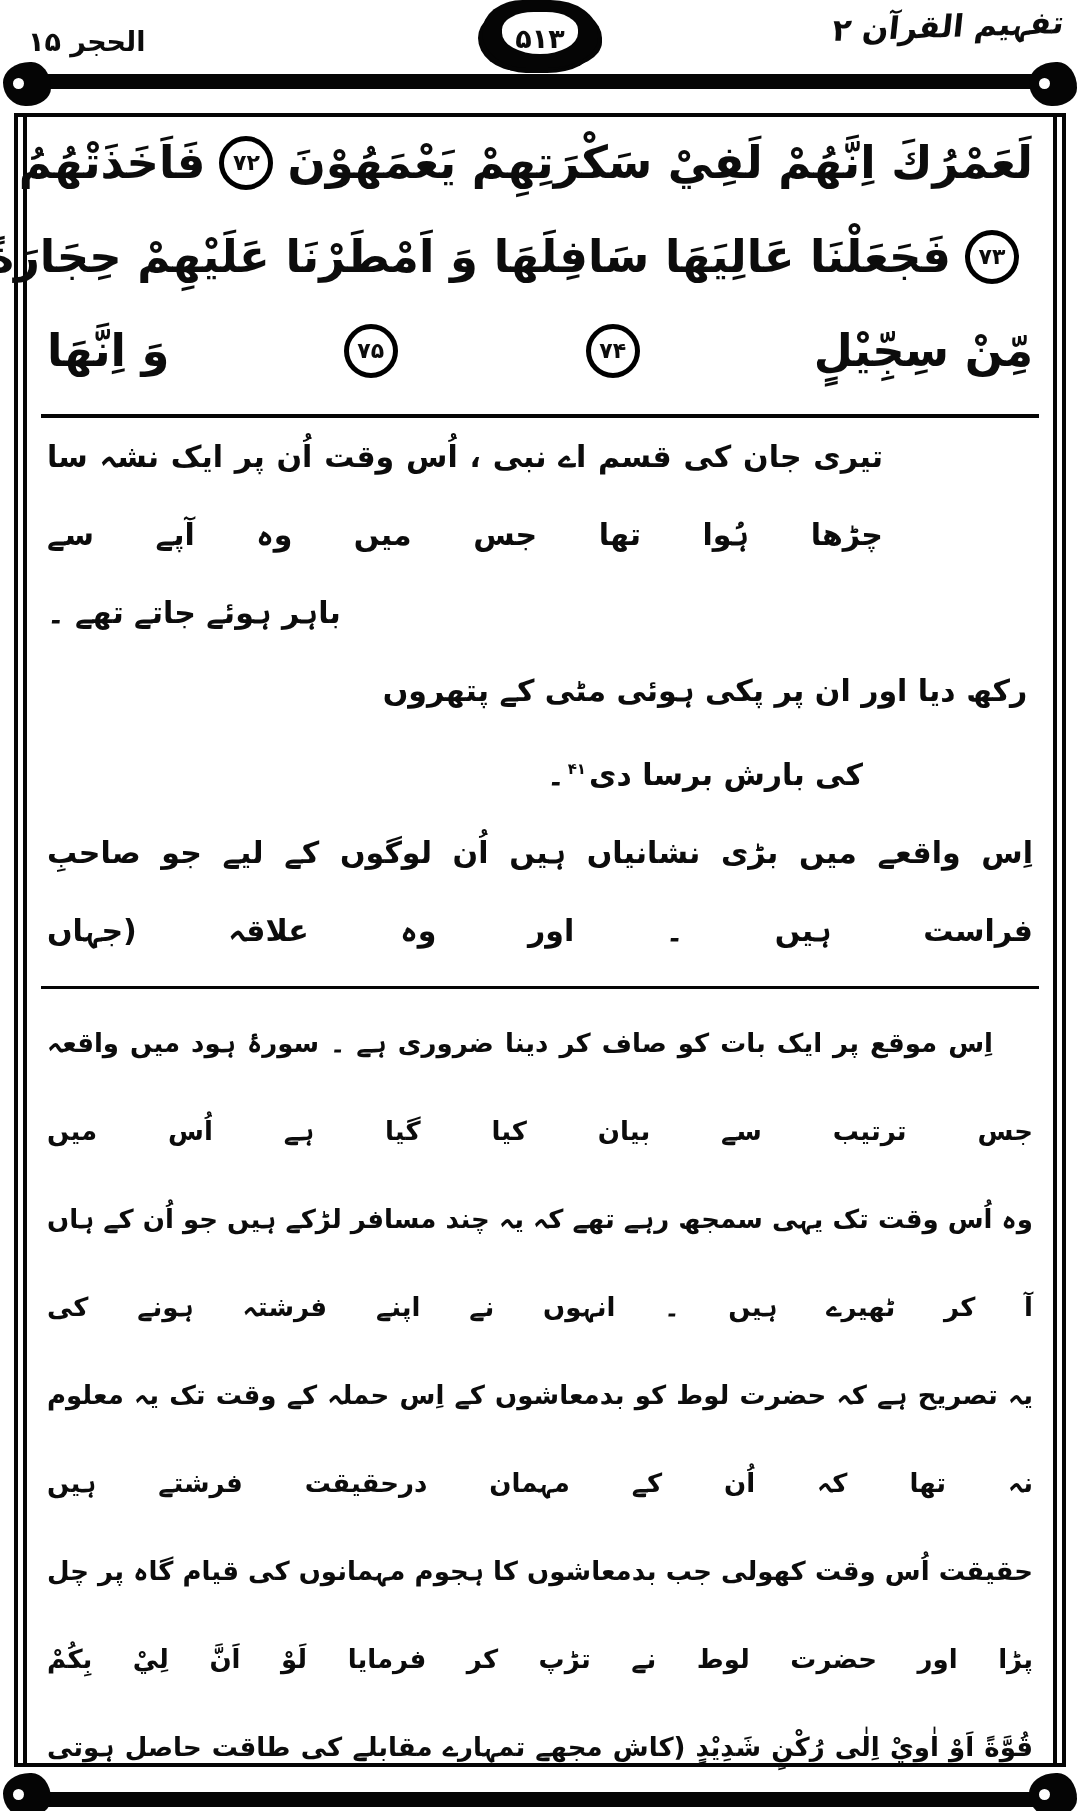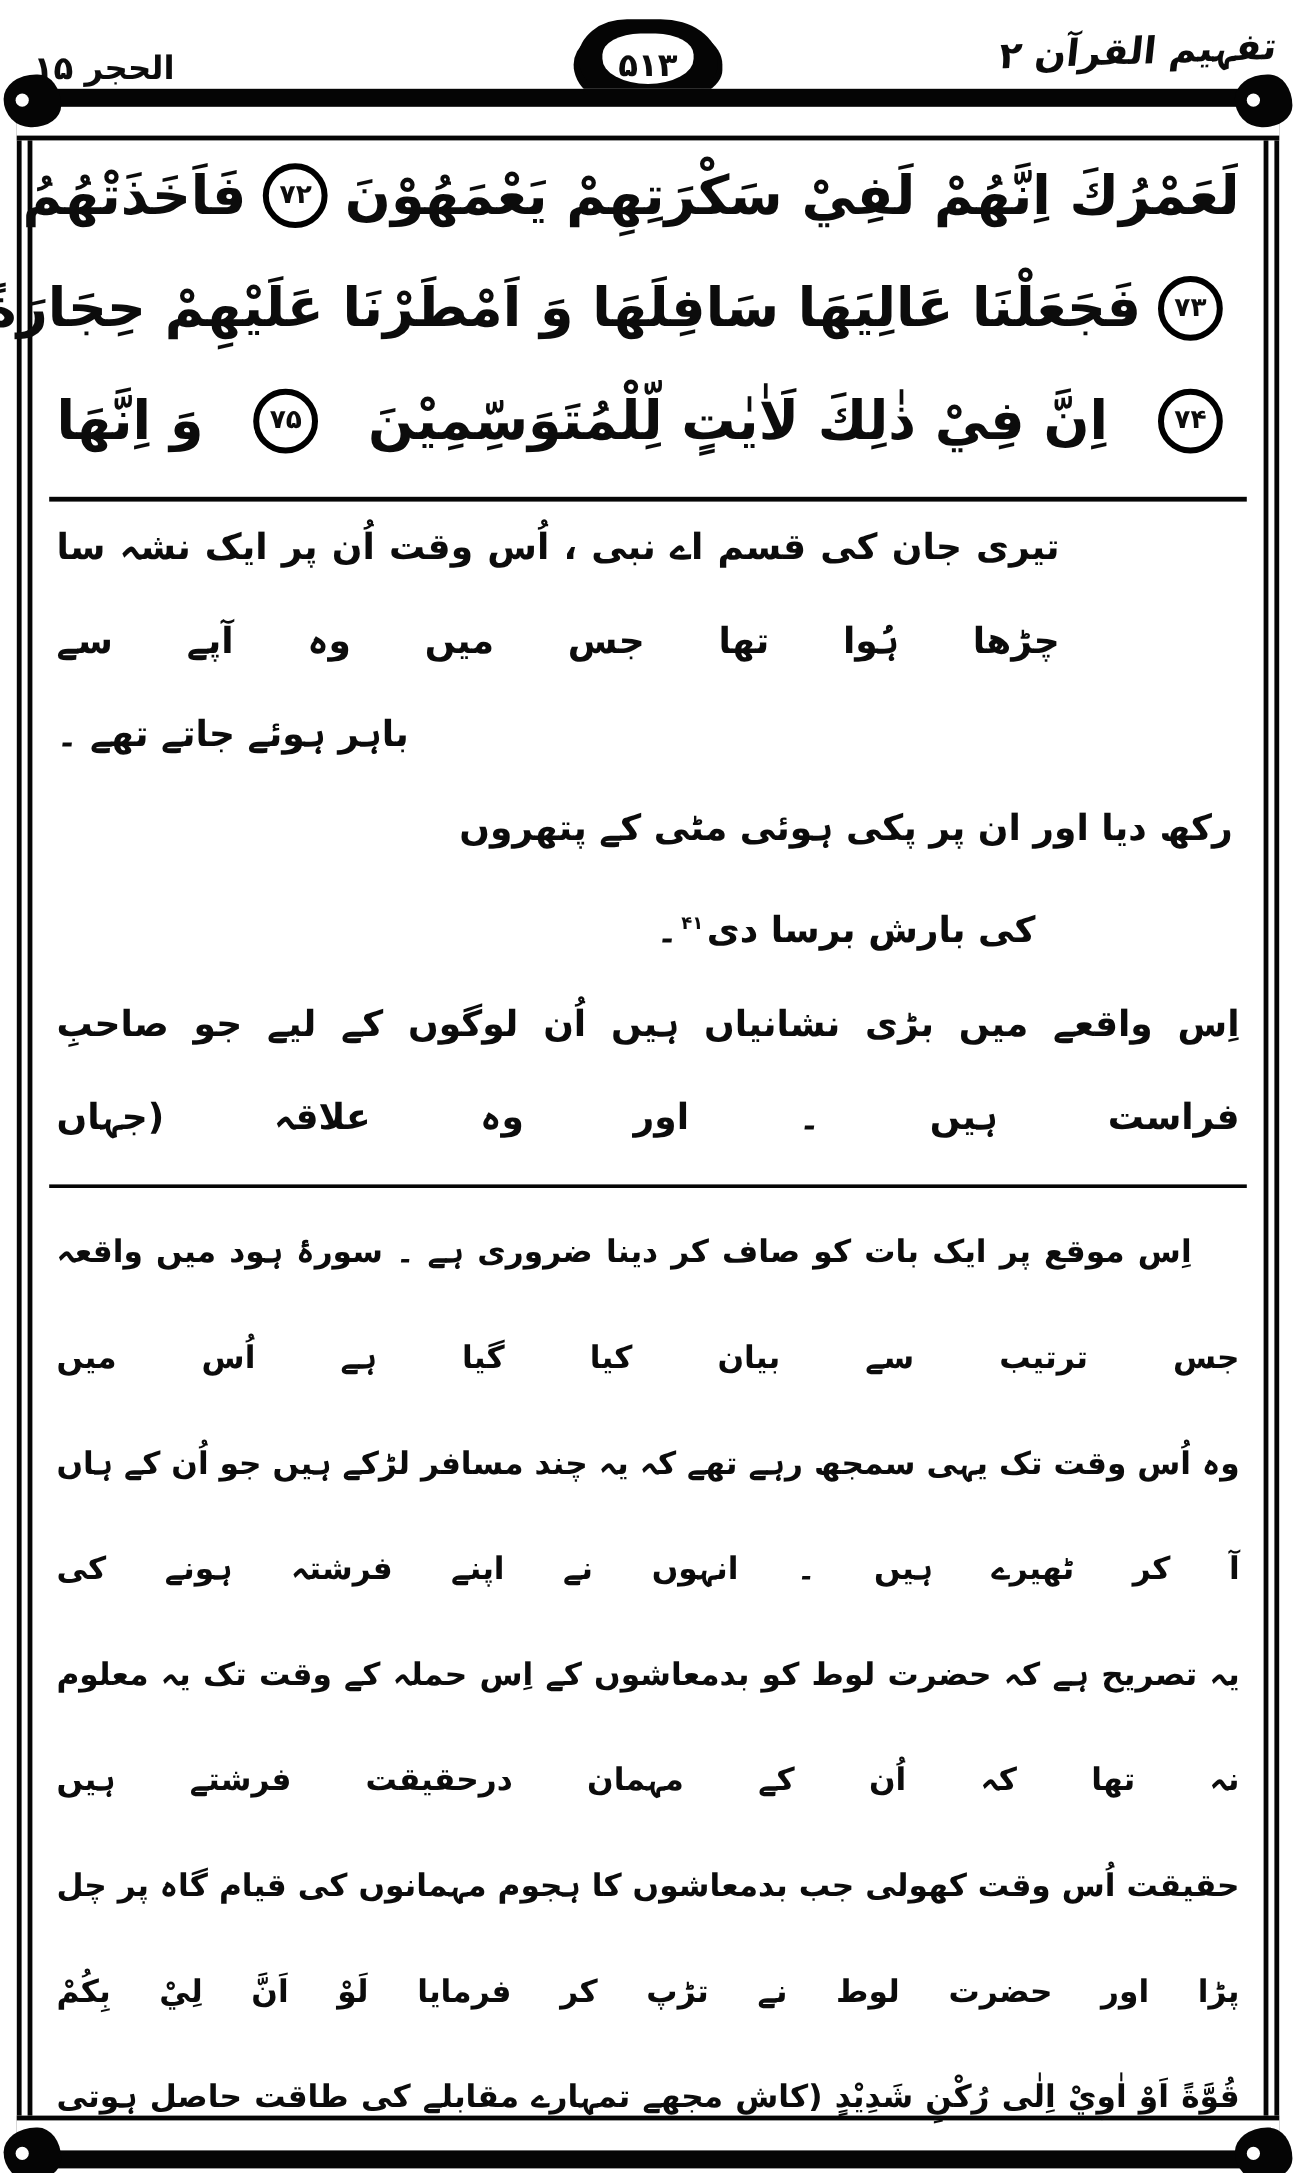--- a/index.html
+++ b/index.html
@@ -3,21 +3,21 @@
 <meta charset="utf-8">
 <style>
   html,body{margin:0;padding:0;}
   body{
     width:1080px;height:1811px;background:#ffffff;color:#0c0c0c;
     font-family:"DejaVu Sans",sans-serif;overflow:hidden;position:relative;
   }
   .page{position:absolute;inset:0;}
 
   
-  .runhead{position:absolute;top:18px;left:0;right:0;height:66px;}
+  .runhead{position:absolute;top:2px;left:0;right:0;height:66px;}
   .head-left{position:absolute;left:28px;top:24px;font-size:27px;font-weight:700;direction:rtl;}
   .head-right{position:absolute;right:16px;top:6px;font-size:31px;font-weight:700;direction:rtl;
     transform:skewX(-8deg) rotate(-2deg);letter-spacing:-1px;}
   .medallion{position:absolute;left:50%;top:0;transform:translateX(-50%);width:120px;height:66px;}
   .medallion .ring{position:absolute;inset:-2px 2px 0 2px;background:#050505;
     border-radius:46% 54% 58% 50% / 62% 66% 58% 70%;
     box-shadow:-7px 6px 0 -3px #050505,7px 4px 0 -3px #050505,0 9px 0 -4px #050505;}
   .medallion .core{position:absolute;left:22px;right:22px;top:10px;bottom:14px;background:#fff;
     border-radius:50% 50% 60% 60%;display:flex;align-items:flex-end;justify-content:center;}
   .medallion .num{font-size:27px;font-weight:700;}
@@ -90,22 +90,22 @@
         <div class="qline">
             <span class="seg">لَعَمْرُكَ اِنَّهُمْ لَفِيْ سَكْرَتِهِمْ يَعْمَهُوْنَ</span>
             <span class="ayah">۷۲</span>
             <span class="seg">فَاَخَذَتْهُمُ الصَّيْحَةُ</span>
           </div>
         <div class="qline">
             <span class="ayah">۷۳</span>
             <span class="seg">فَجَعَلْنَا عَالِيَهَا سَافِلَهَا وَ اَمْطَرْنَا عَلَيْهِمْ حِجَارَةً</span>
           </div>
         <div class="qline">
+            <span class="seg">مِّنْ سِجِّيْلٍ</span>
             <span class="ayah">۷۴</span>
-            <span class="seg">اِنَّ فِيْ ذٰلِكَ لَاٰيٰتٍ لِّلْمُتَوَسِّمِيْنَ</span>
             <span class="ayah">۷۵</span>
             <span class="seg">وَ اِنَّهَا</span>
           </div>
       </div>
 
       <hr class="rule">
 
       <div class="trans">
         <div class="tline indent-big">تیری جان کی قسم اے نبی ، اُس وقت اُن پر ایک نشہ سا چڑھا ہُوا تھا جس میں وہ آپے سے</div>
         <div class="tline end-left">باہر ہوئے جاتے تھے ۔</div>

